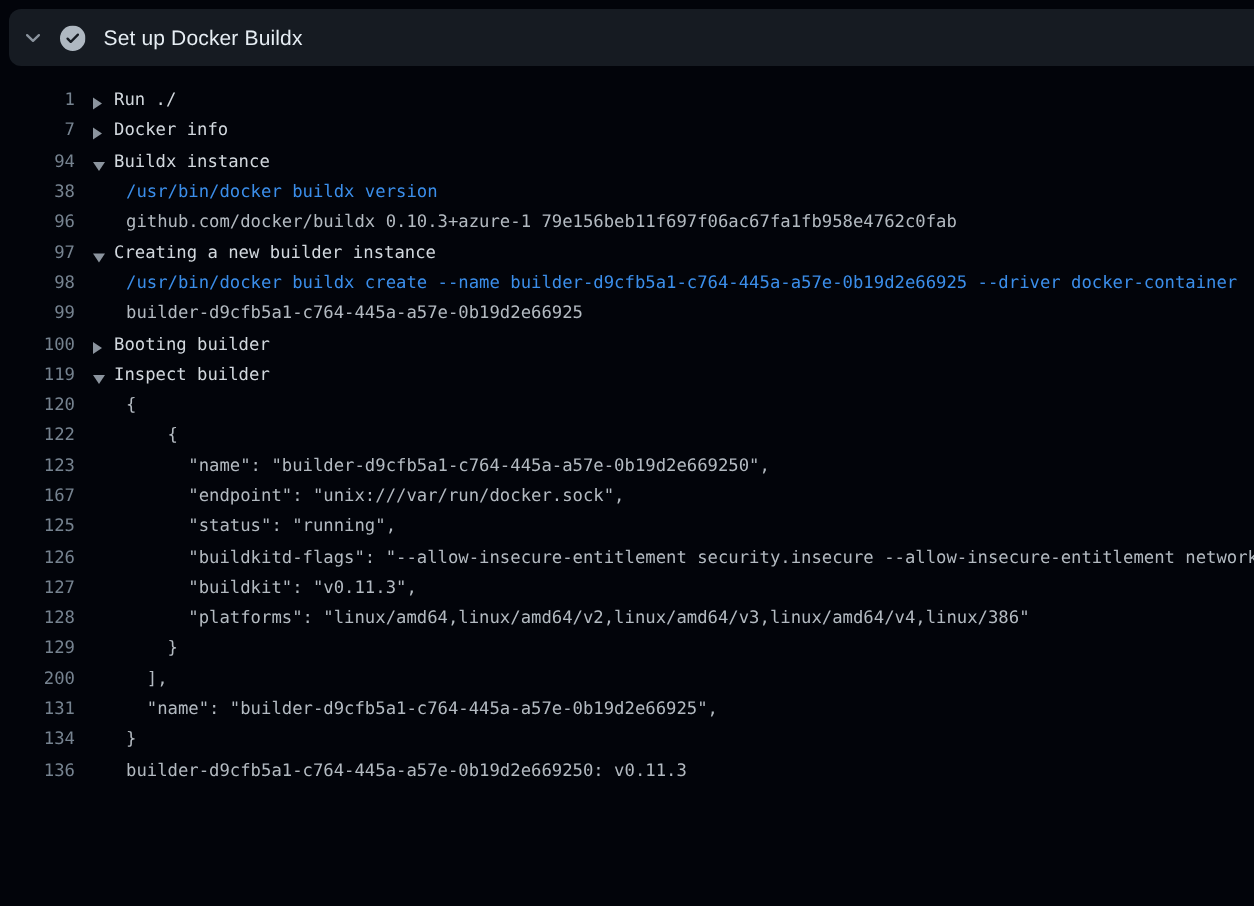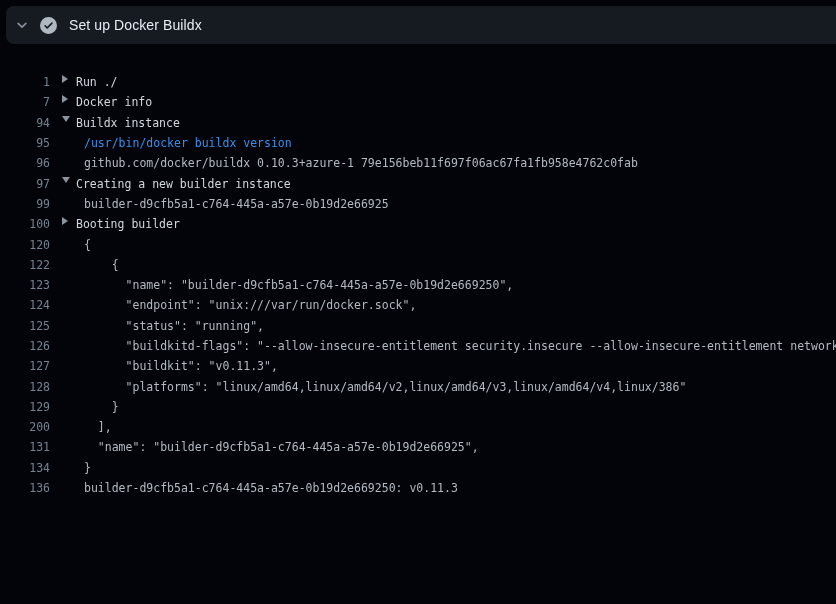--- a/index.html
+++ b/index.html
@@ -14,21 +14,21 @@
     --check:#afb8c1;
   }
   *{box-sizing:border-box;}
   html,body{margin:0;padding:0;}
   body{
     width:836px;height:604px;overflow:hidden;
     background:var(--bg);
     font-family:"Liberation Sans","DejaVu Sans",sans-serif;
   }
   .step-header{
-    margin:6px 0 16px 6px;
+    margin:6px 0 0 6px;
     height:38px;
     background:var(--header-bg);
     border-radius:8px 0 0 8px;
     display:flex;align-items:center;
     cursor:pointer;
   }
   .chevron{margin-left:9px;flex:none;display:flex;align-items:center;}
   .check{margin-left:11px;flex:none;display:flex;align-items:center;}
   .step-title{
     margin-left:12px;
@@ -44,21 +44,21 @@
   .row{
     height:20.3px;
     display:flex;align-items:center;
     white-space:pre;
   }
   .num{
     flex:none;width:50px;text-align:right;
     color:var(--muted);
     cursor:pointer;
   }
-  .content{display:flex;align-items:flex-start;margin-left:12px;}
+  .content{display:flex;align-items:flex-end;margin-left:12px;}
   .row.command .content,.row.output .content{margin-left:34px;}
   .arrow{width:0;height:0;flex:none;}
   .arrow.collapsed{
     border-left:6px solid var(--arrow);
     border-top:4px solid transparent;
     border-bottom:4px solid transparent;
     margin-right:8px;
   }
   .arrow.expanded{
     border-top:6px solid var(--arrow);
@@ -107,21 +107,21 @@
 
   <div class="row group">
     <span class="num">94</span>
     <span class="content">
       <span class="arrow expanded"></span>
       <span class="text">Buildx instance</span>
     </span>
   </div>
 
   <div class="row command">
-    <span class="num">95</span>
+    <span class="num">38</span>
     <span class="content">
       
       <span class="text">/usr/bin/docker buildx version</span>
     </span>
   </div>
 
   <div class="row output">
     <span class="num">96</span>
     <span class="content">
       
@@ -130,37 +130,51 @@
   </div>
 
   <div class="row group">
     <span class="num">97</span>
     <span class="content">
       <span class="arrow expanded"></span>
       <span class="text">Creating a new builder instance</span>
     </span>
   </div>
 
+  <div class="row command">
+    <span class="num">98</span>
+    <span class="content">
+      
+      <span class="text">/usr/bin/docker buildx create --name builder-d9cfb5a1-c764-445a-a57e-0b19d2e66925 --driver docker-container</span>
+    </span>
+  </div>
 
   <div class="row output">
     <span class="num">99</span>
     <span class="content">
       
       <span class="text">builder-d9cfb5a1-c764-445a-a57e-0b19d2e66925</span>
     </span>
   </div>
 
   <div class="row group">
     <span class="num">100</span>
     <span class="content">
       <span class="arrow collapsed"></span>
       <span class="text">Booting builder</span>
     </span>
   </div>
 
+  <div class="row group">
+    <span class="num">119</span>
+    <span class="content">
+      <span class="arrow expanded"></span>
+      <span class="text">Inspect builder</span>
+    </span>
+  </div>
 
   <div class="row output">
     <span class="num">120</span>
     <span class="content">
       
       <span class="text">{</span>
     </span>
   </div>
 
 
@@ -174,21 +188,21 @@
 
   <div class="row output">
     <span class="num">123</span>
     <span class="content">
       
       <span class="text">      "name": "builder-d9cfb5a1-c764-445a-a57e-0b19d2e669250",</span>
     </span>
   </div>
 
   <div class="row output">
-    <span class="num">124</span>
+    <span class="num">167</span>
     <span class="content">
       
       <span class="text">      "endpoint": "unix:///var/run/docker.sock",</span>
     </span>
   </div>
 
   <div class="row output">
     <span class="num">125</span>
     <span class="content">
       

